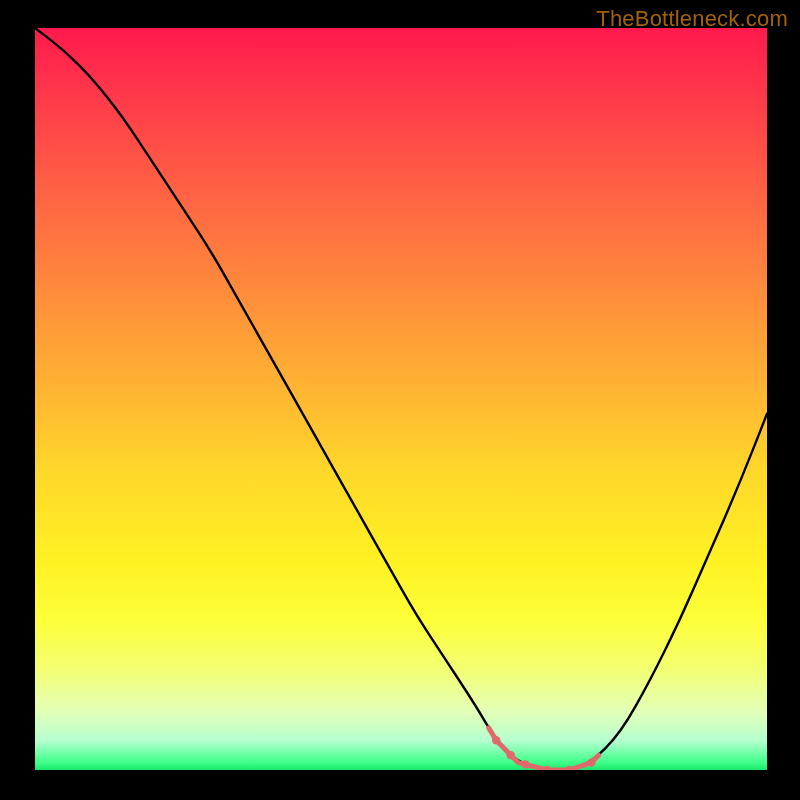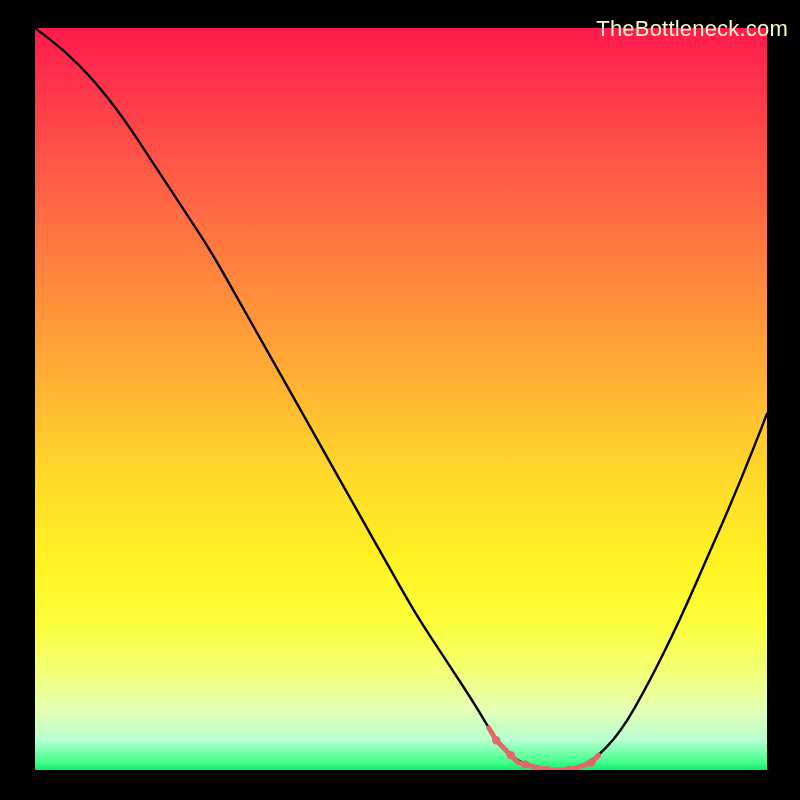--- a/index.html
+++ b/index.html
@@ -12,23 +12,23 @@
     font-family: Arial, Helvetica, sans-serif;
   }
   .frame {
     position: relative;
     width: 800px;
     height: 800px;
     background: #000;
   }
   .watermark {
     position: absolute;
-    top: 16px;
+    top: 6px;
     right: 12px;
-    color: #fef9c3;
+    color: #a16207;
     font-size: 22px;
     font-weight: 500;
     letter-spacing: 0.2px;
     z-index: 5;
   }
   .plot-area {
     position: absolute;
     left: 35px;
     top: 28px;
     width: 732px;

